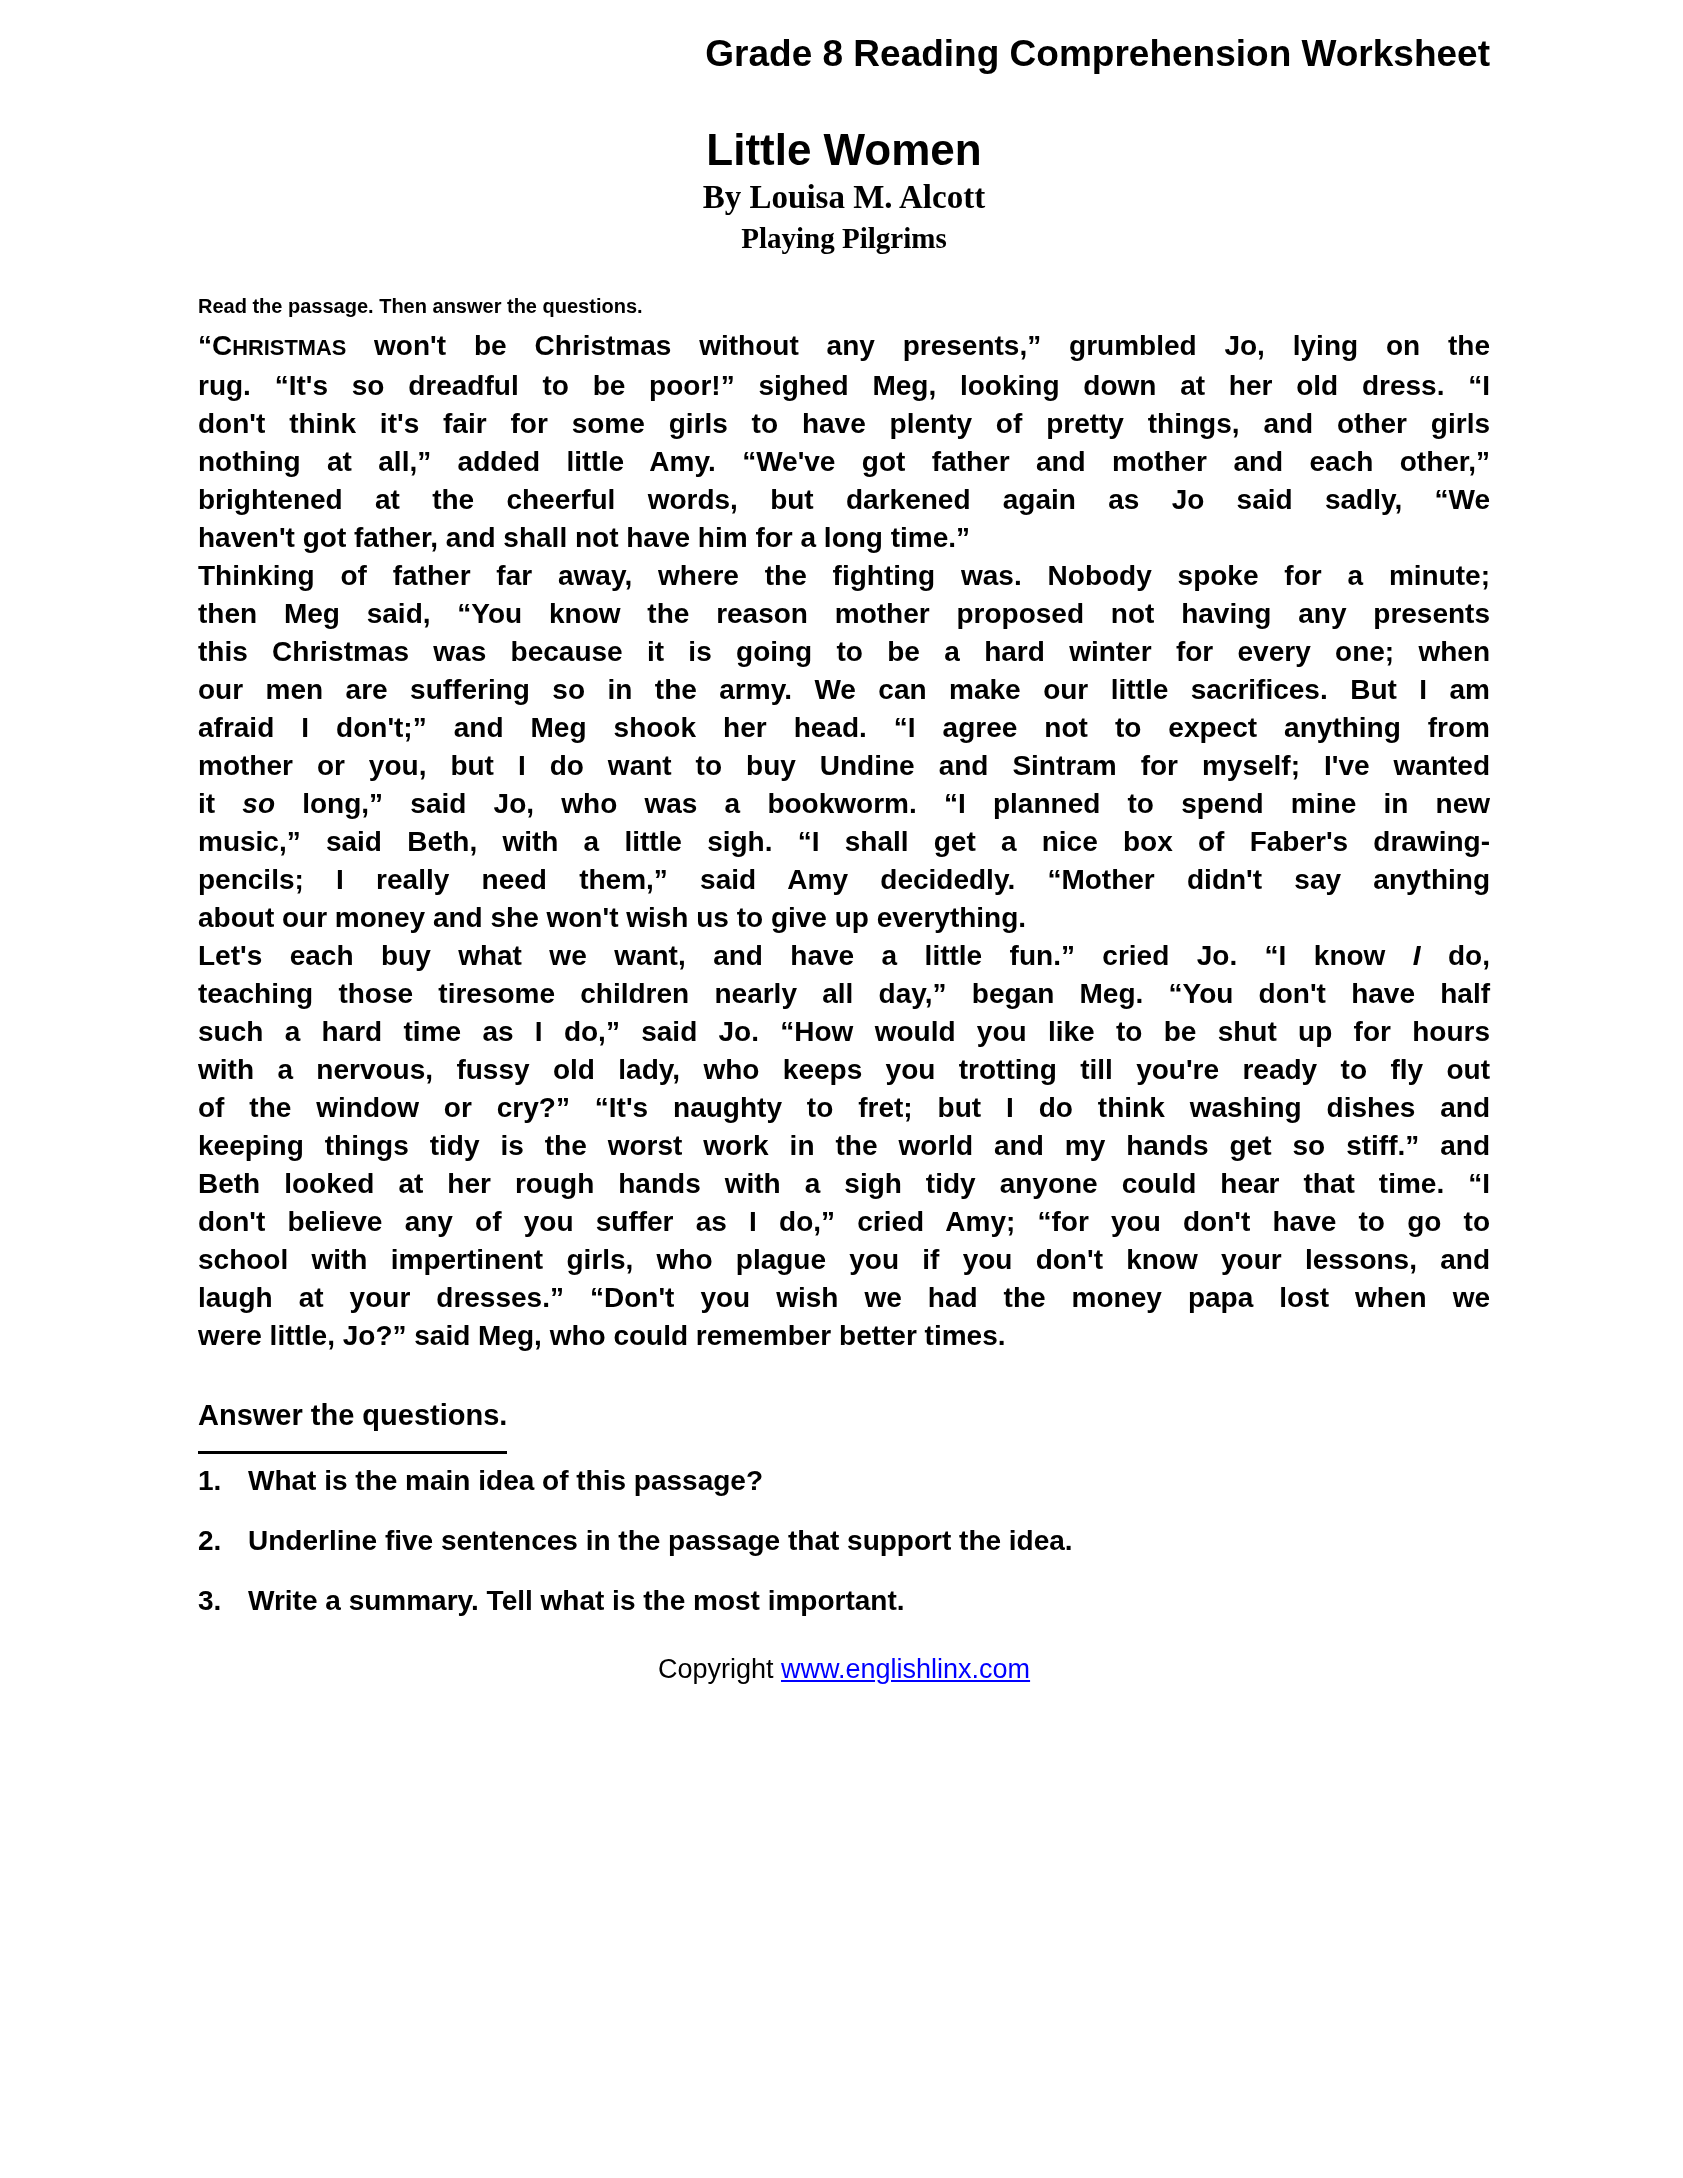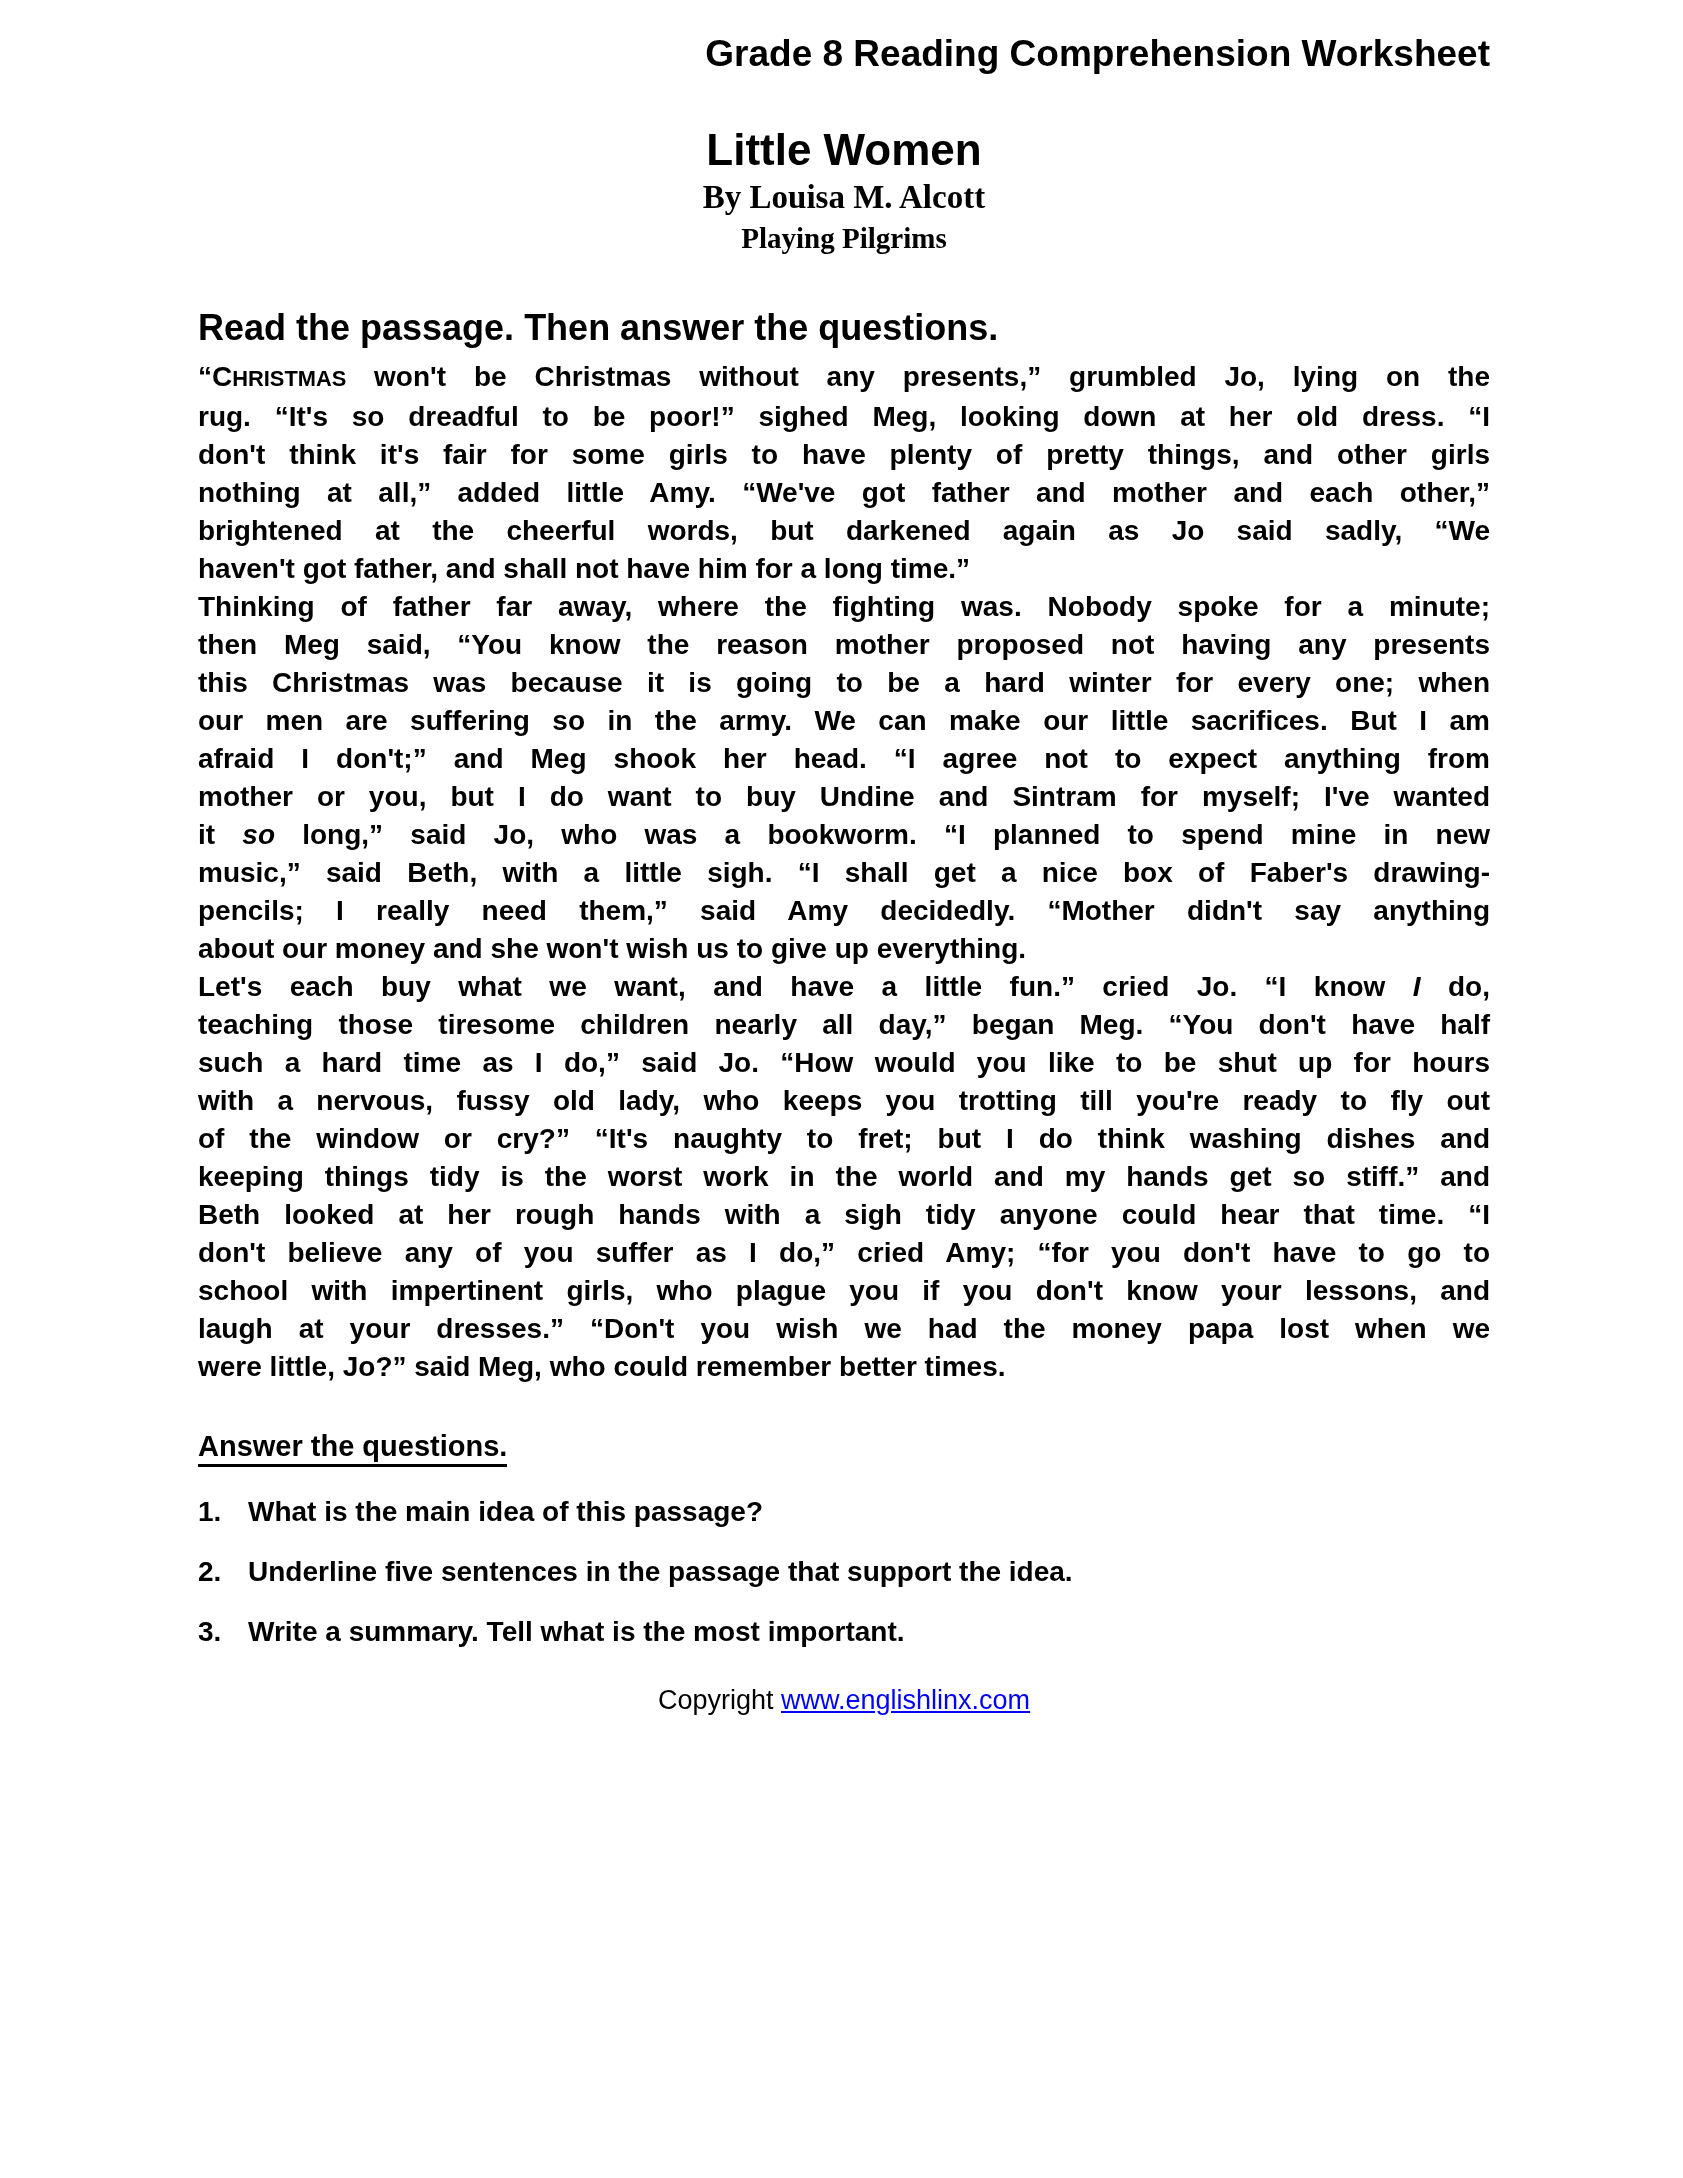--- a/index.html
+++ b/index.html
@@ -16,30 +16,30 @@
   .date-group{position:absolute;left:840px;top:0;white-space:nowrap;}
   .blank{display:inline-block;border-bottom:3px solid #000;position:relative;top:4px;margin-left:12px;}
   .name-blank{width:358px;}
   .date-blank{width:354px;}
 
   .main-title{margin-top:33px;text-align:right;font-size:37px;}
   .book-title{margin-top:50px;text-align:center;font-family:Liberation Sans, sans-serif;font-size:44px;}
   .author{margin-top:4px;text-align:center;font-family:"Liberation Serif",serif;font-size:33px;}
   .chapter{margin-top:6px;text-align:center;font-family:"Liberation Serif",serif;font-size:29px;}
 
-  .instructions{margin-top:52px;font-size:36px;}
+  .instructions{margin-top:40px;font-size:20px;}
 
   .passage{margin-top:9px;font-size:28px;line-height:38px;}
   .pl{text-align:left;}
   .pl.j{text-align:justify;text-align-last:justify;}
   .sc{font-size:0.78em;}
   .it{font-style:italic;}
 
   .answer-header{margin-top:44px;font-size:29px;}
-  .answer-header .u{border-bottom:3px solid #000;padding-bottom:2px;}
+  .answer-header .u{border-bottom:3px solid #000;padding-bottom:20px;}
 
   .questions{margin-top:32px;font-size:28px;}
   .q-row{line-height:34px;margin-bottom:26px;}
   .q-num{display:inline-block;width:50px;}
 
   .footer{margin-top:36px;text-align:center;font-weight:normal;font-size:27px;}
   .footer a{color:#0000ff;text-decoration:underline;}
 </style>
 </head>
 <body>

